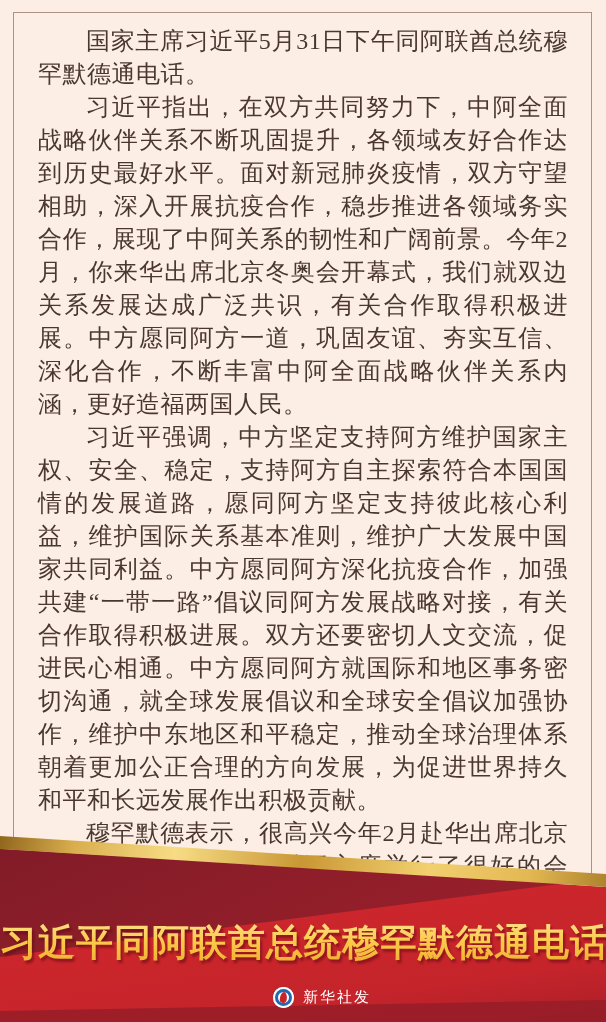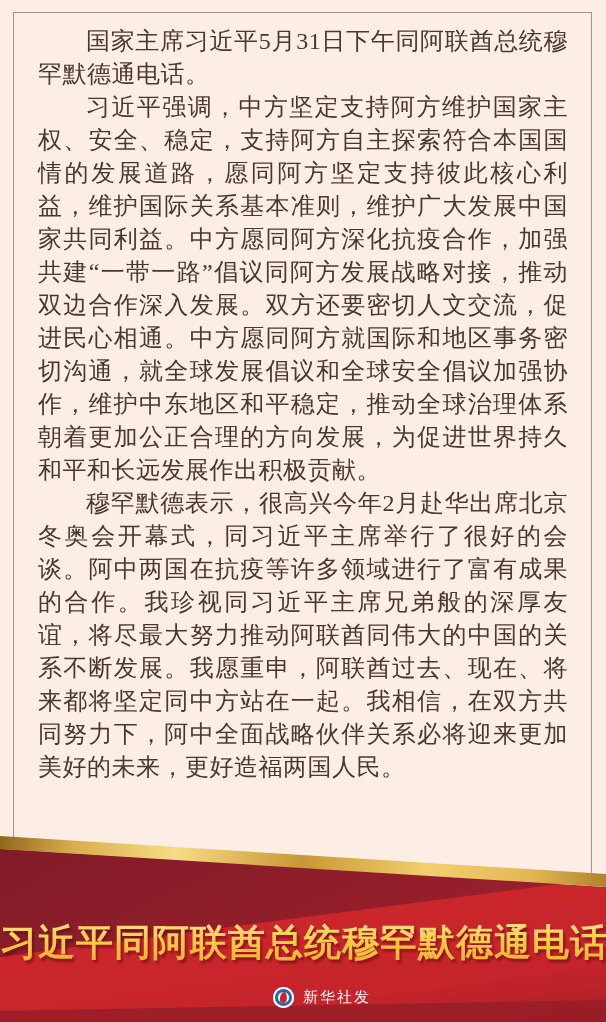--- a/index.html
+++ b/index.html
@@ -150,21 +150,22 @@
     font-family: "Liberation Sans", sans-serif;
   }
 </style>
 </head>
 <body>
 
 <div class="frame"></div>
 
 <div class="article">
   <p>国家主席习近平5月31日下午同阿联酋总统穆罕默德通电话。</p>
-  <p>习近平强调，中方坚定支持阿方维护国家主权、安全、稳定，支持阿方自主探索符合本国国情的发展道路，愿同阿方坚定支持彼此核心利益，维护国际关系基本准则，维护广大发展中国家共同利益。中方愿同阿方深化抗疫合作，加强共建“一带一路”倡议同阿方发展战略对接，推动双边合作深入发展。双方还要密切人文交流，促进民心相通。中方愿同阿方就国际和地区事务密切沟通，就全球发展倡议和全球安全倡议加强协作，维护中东地区和平稳定，推动全球治理体系朝着更加公正合理的方向发展，为促进世界持久和平和长远发展作出积极贡献。</p>
+  <p>习近平指出，在双方共同努力下，中阿全面战略伙伴关系不断巩固提升，各领域友好合作达到历史最好水平。面对新冠肺炎疫情，双方守望相助，深入开展抗疫合作，稳步推进各领域务实合作，展现了中阿关系的韧性和广阔前景。今年2月，你来华出席北京冬奥会开幕式，我们就双边关系发展达成广泛共识，有关合作取得积极进展。中方愿同阿方一道，巩固友谊、夯实互信、深化合作，不断丰富中阿全面战略伙伴关系内涵，更好造福两国人民。</p>
+  <p>习近平强调，中方坚定支持阿方维护国家主权、安全、稳定，支持阿方自主探索符合本国国情的发展道路，愿同阿方坚定支持彼此核心利益，维护国际关系基本准则，维护广大发展中国家共同利益。中方愿同阿方深化抗疫合作，加强共建“一带一路”倡议同阿方发展战略对接，有关合作取得积极进展。双方还要密切人文交流，促进民心相通。中方愿同阿方就国际和地区事务密切沟通，就全球发展倡议和全球安全倡议加强协作，维护中东地区和平稳定，推动全球治理体系朝着更加公正合理的方向发展，为促进世界持久和平和长远发展作出积极贡献。</p>
   <p>穆罕默德表示，很高兴今年2月赴华出席北京冬奥会开幕式，同习近平主席举行了很好的会谈。阿中两国在抗疫等许多领域进行了富有成果的合作。我珍视同习近平主席兄弟般的深厚友谊，将尽最大努力推动阿联酋同伟大的中国的关系不断发展。我愿重申，阿联酋过去、现在、将来都将坚定同中方站在一起。我相信，在双方共同努力下，阿中全面战略伙伴关系必将迎来更加美好的未来，更好造福两国人民。</p>
 </div>
 
 <div class="banner">
   <div class="banner-red"></div>
   <div class="banner-dark-wedge"></div>
   <div class="banner-bottom-shade"></div>
   <div class="gold-stripe"></div>
   <h1 class="banner-title">习近平同阿联酋总统穆罕默德通电话</h1>
   <div class="credit-row">

